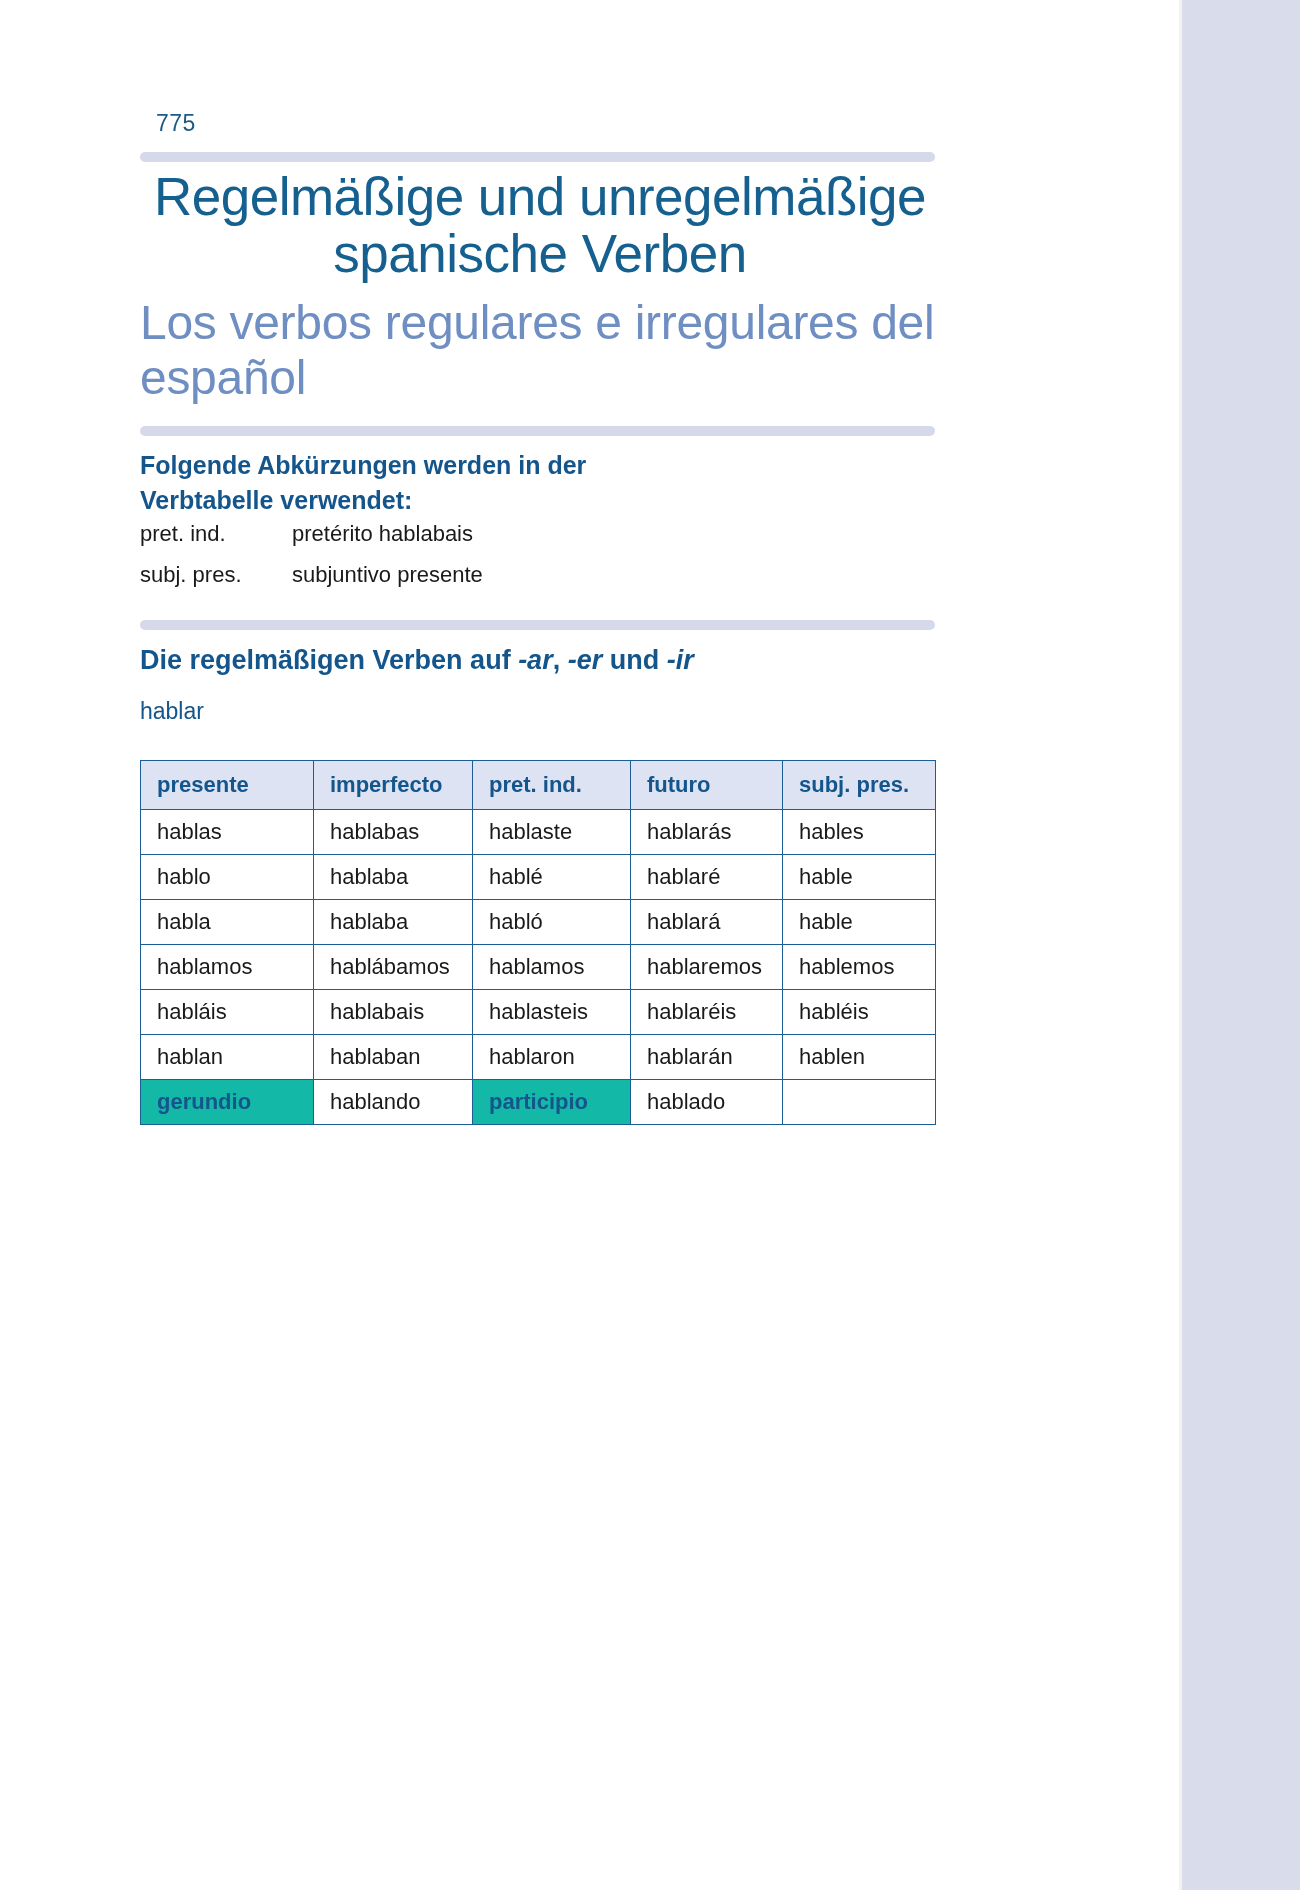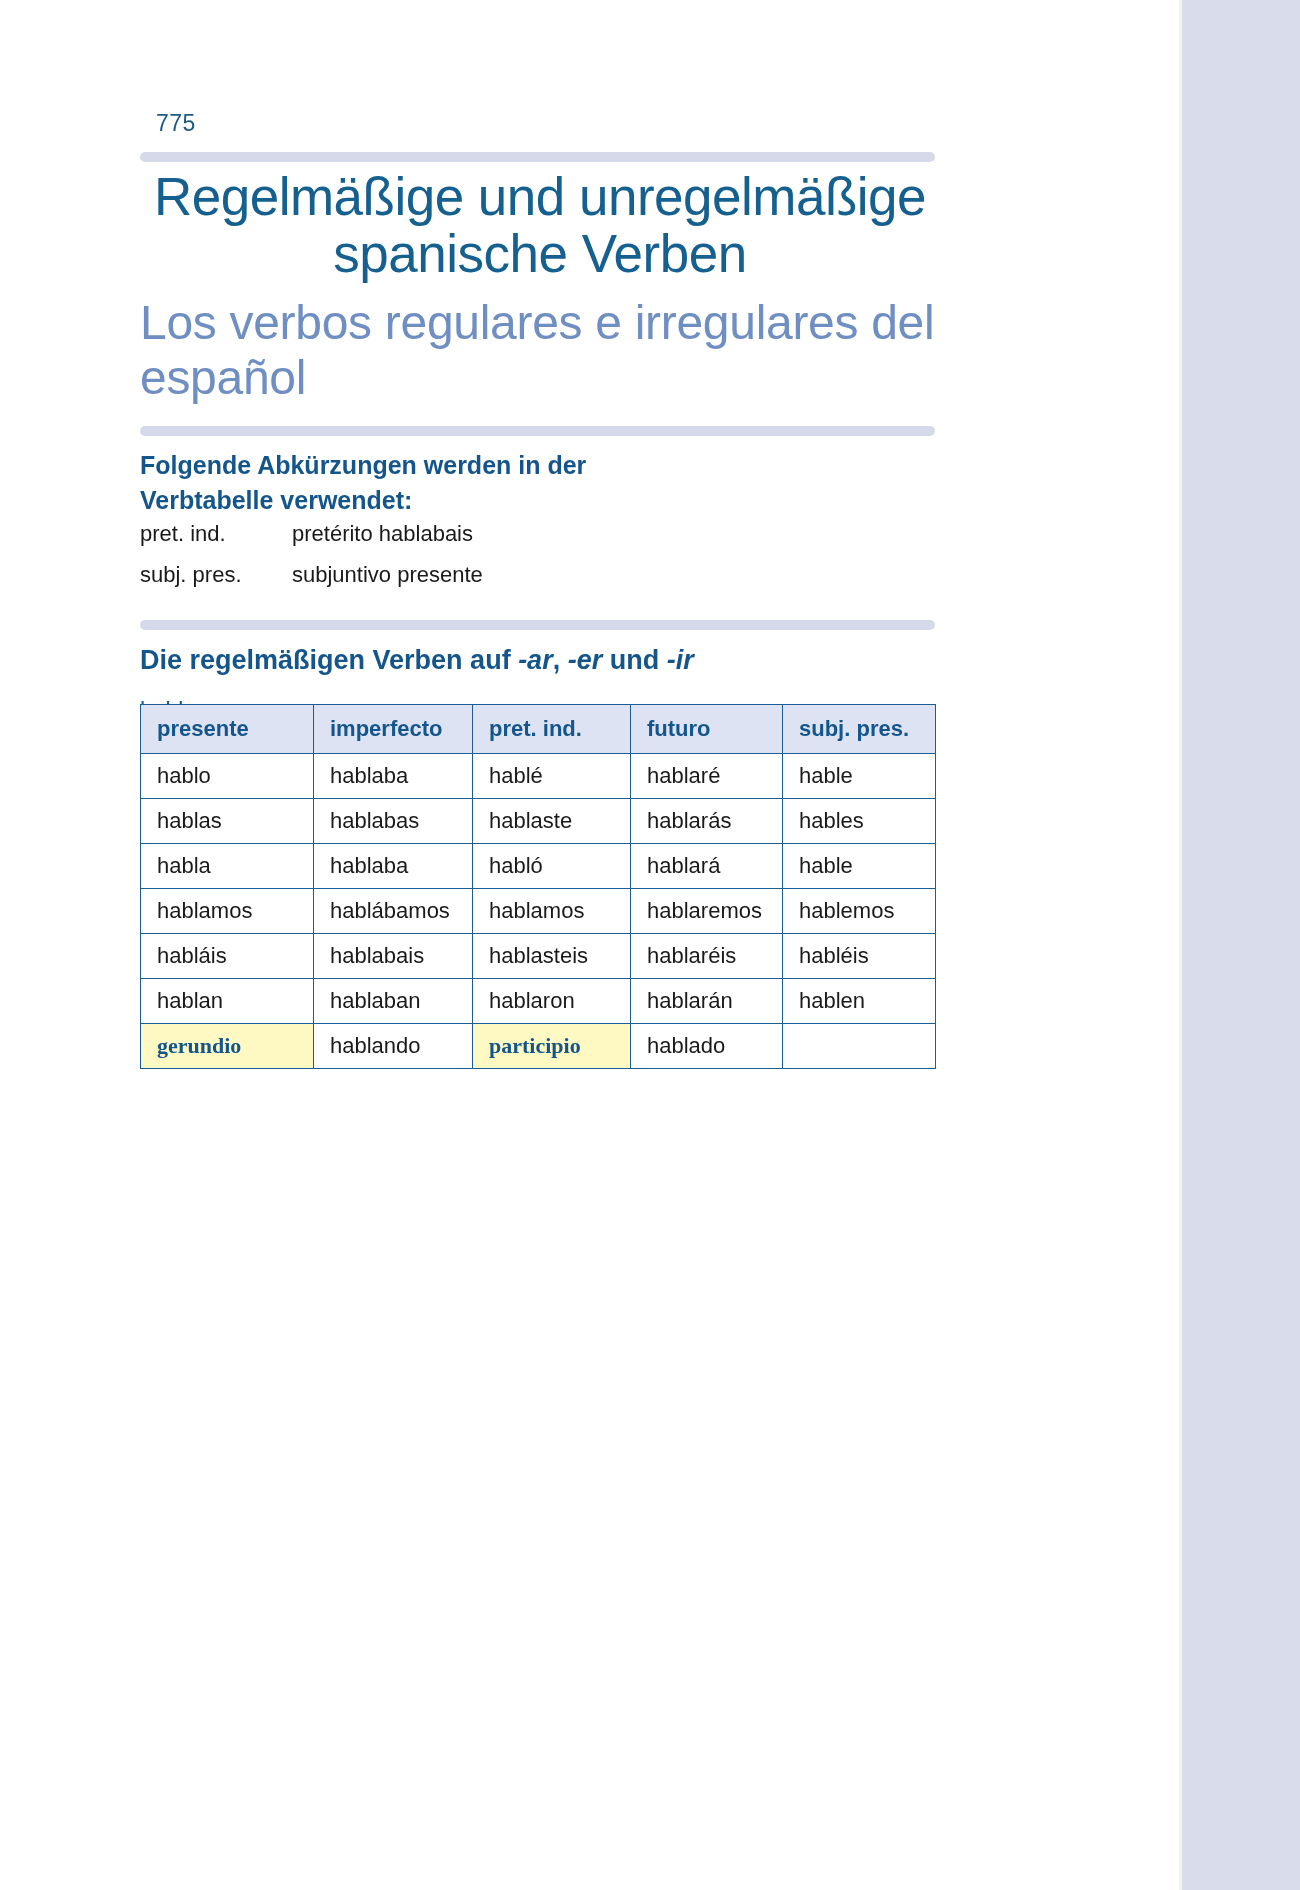--- a/index.html
+++ b/index.html
@@ -138,21 +138,21 @@
     left: 0;
     top: 698px;
     font-size: 23px;
     font-weight: normal;
     color: #14558b;
   }
 
   table.conj {
     position: absolute;
     left: 0;
-    top: 704px;
+    top: 760px;
     width: 795px;
     border-collapse: collapse;
     table-layout: fixed;
   }
   table.conj col.c0 { width: 173px; }
   table.conj col.c1 { width: 159px; }
   table.conj col.c2 { width: 158px; }
   table.conj col.c3 { width: 152px; }
   table.conj col.c4 { width: 153px; }
 
@@ -169,24 +169,23 @@
   }
   table.conj thead th {
     background: #dde3f2;
     color: #14558b;
     font-weight: bold;
     font-size: 22px;
     padding-top: 11px;
     padding-bottom: 11px;
   }
   table.conj tr.footer-row td.label-cell {
-    background: #fef9c3;
-    color: #14558b;
-    font-weight: bold;
-    font-family: Liberation Serif, serif;
+    background: #14b8a6;
+    color: #14558b;
+    font-weight: bold;
   }
   table.conj tr.footer-row td.blank-cell {
     background: #ffffff;
   }
 </style>
 </head>
 <body>
 
 <div class="page">
   <div class="content">
@@ -233,32 +232,32 @@
         <tr>
           <th>presente</th>
           <th>imperfecto</th>
           <th>pret. ind.</th>
           <th>futuro</th>
           <th>subj. pres.</th>
         </tr>
       </thead>
       <tbody>
         <tr>
+          <td>hablas</td>
+          <td>hablabas</td>
+          <td>hablaste</td>
+          <td>hablarás</td>
+          <td>hables</td>
+        </tr>
+        <tr>
           <td>hablo</td>
           <td>hablaba</td>
           <td>hablé</td>
           <td>hablaré</td>
           <td>hable</td>
-        </tr>
-        <tr>
-          <td>hablas</td>
-          <td>hablabas</td>
-          <td>hablaste</td>
-          <td>hablarás</td>
-          <td>hables</td>
         </tr>
         <tr>
           <td>habla</td>
           <td>hablaba</td>
           <td>habló</td>
           <td>hablará</td>
           <td>hable</td>
         </tr>
         <tr>
           <td>hablamos</td>

